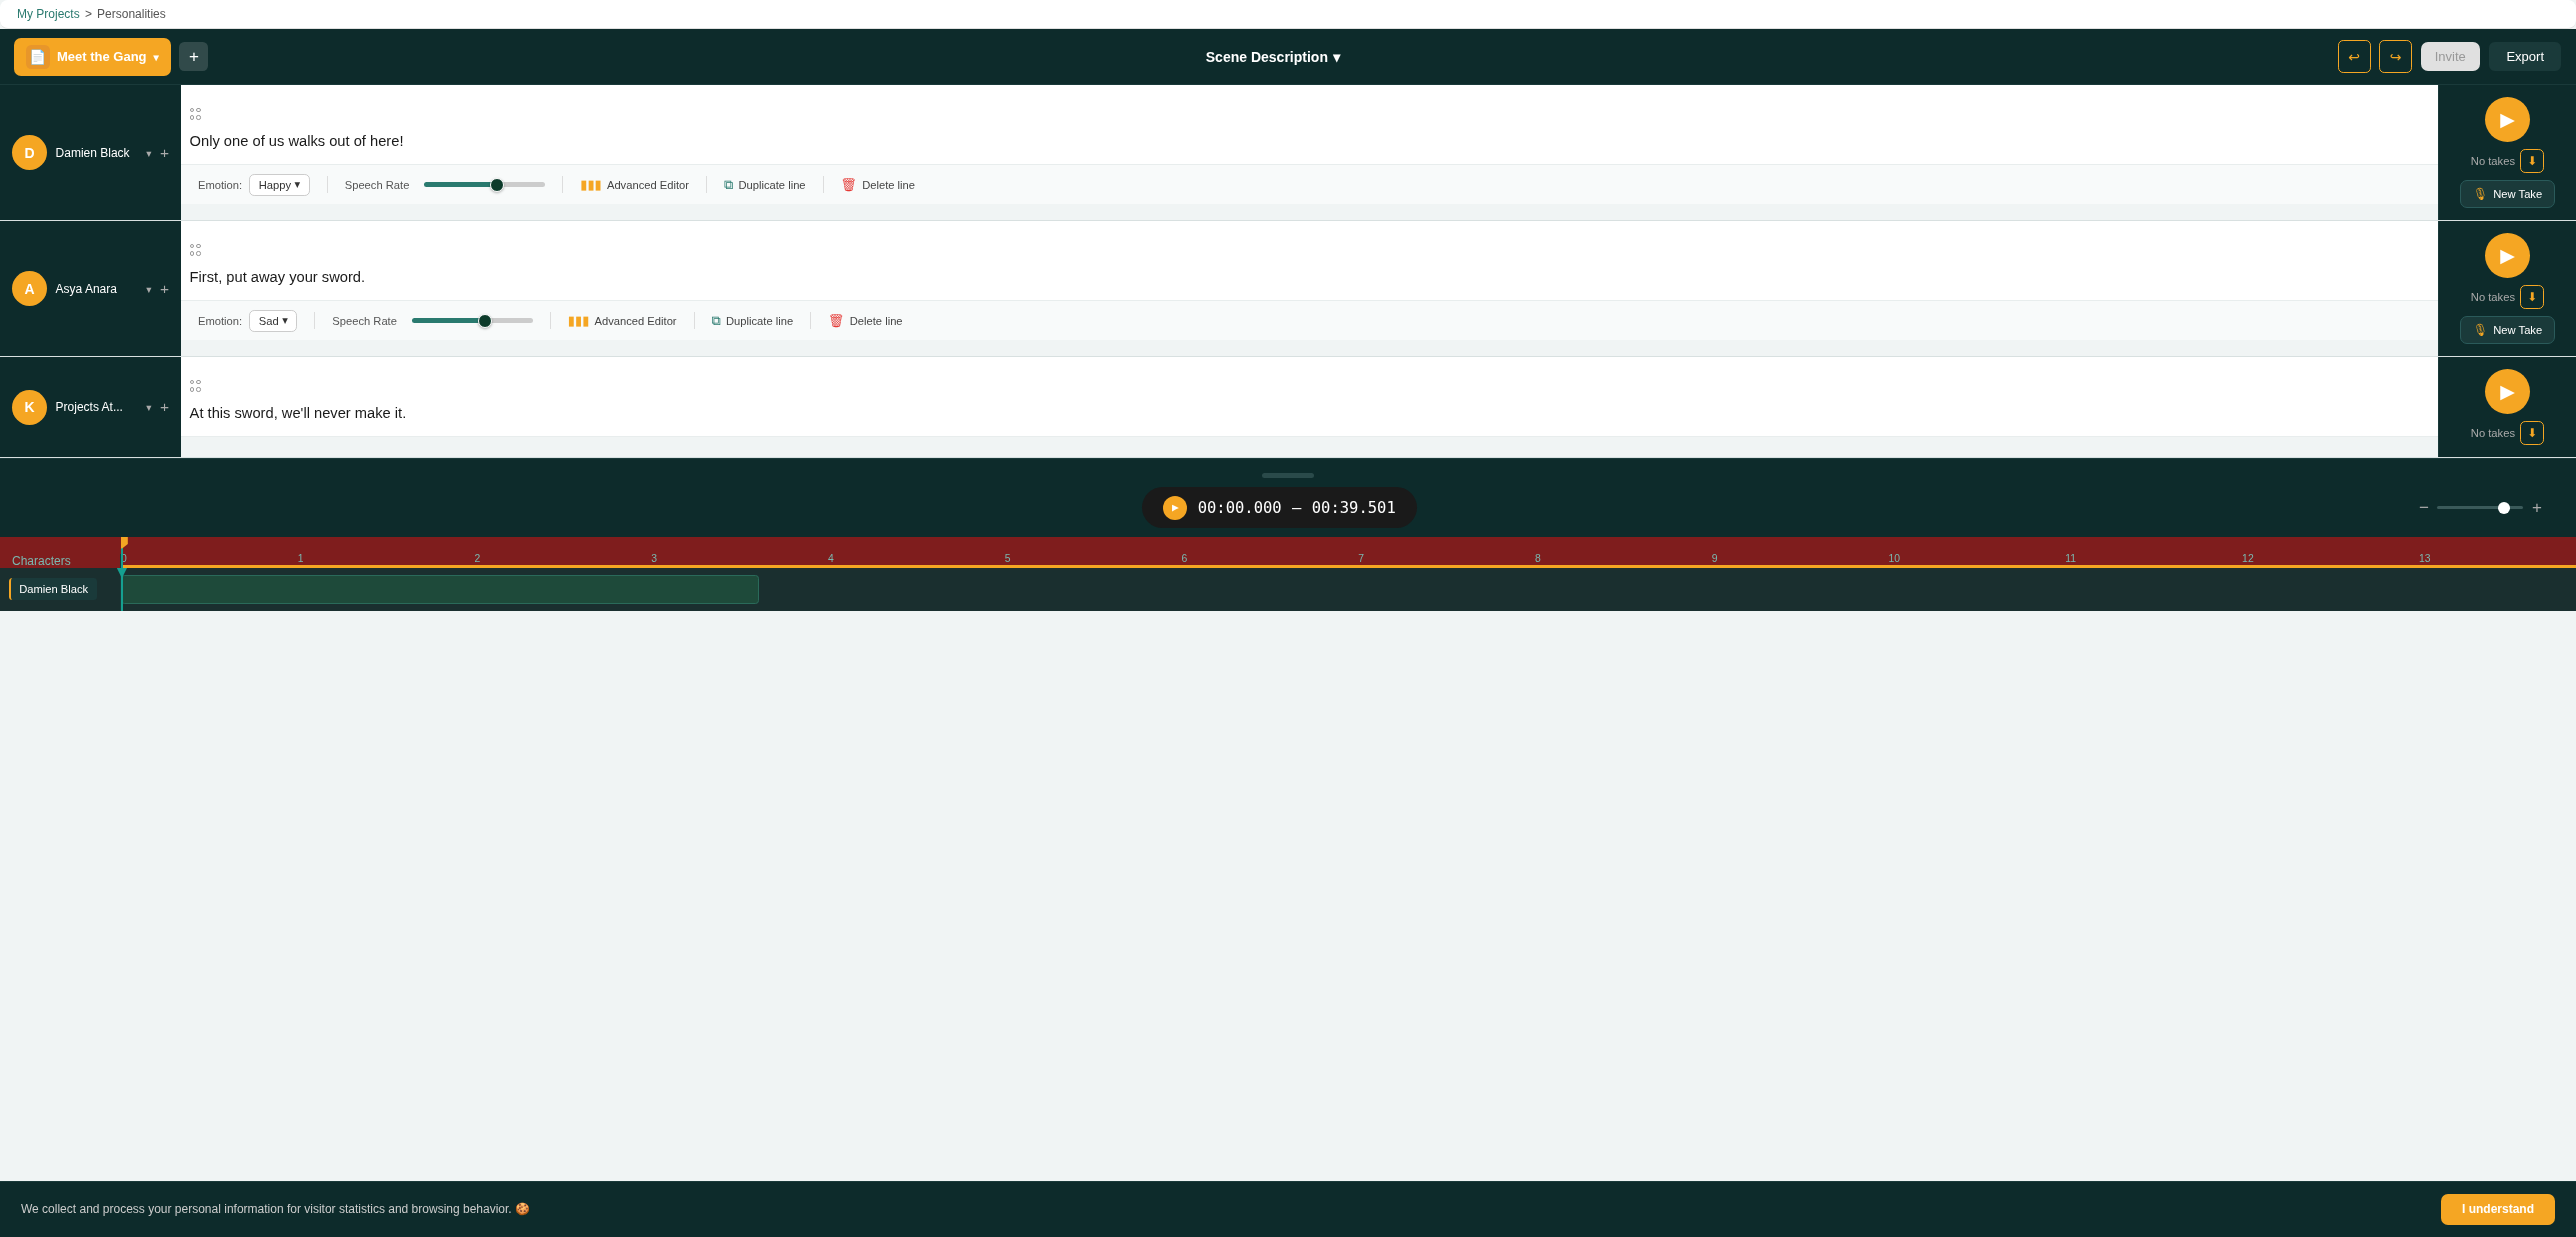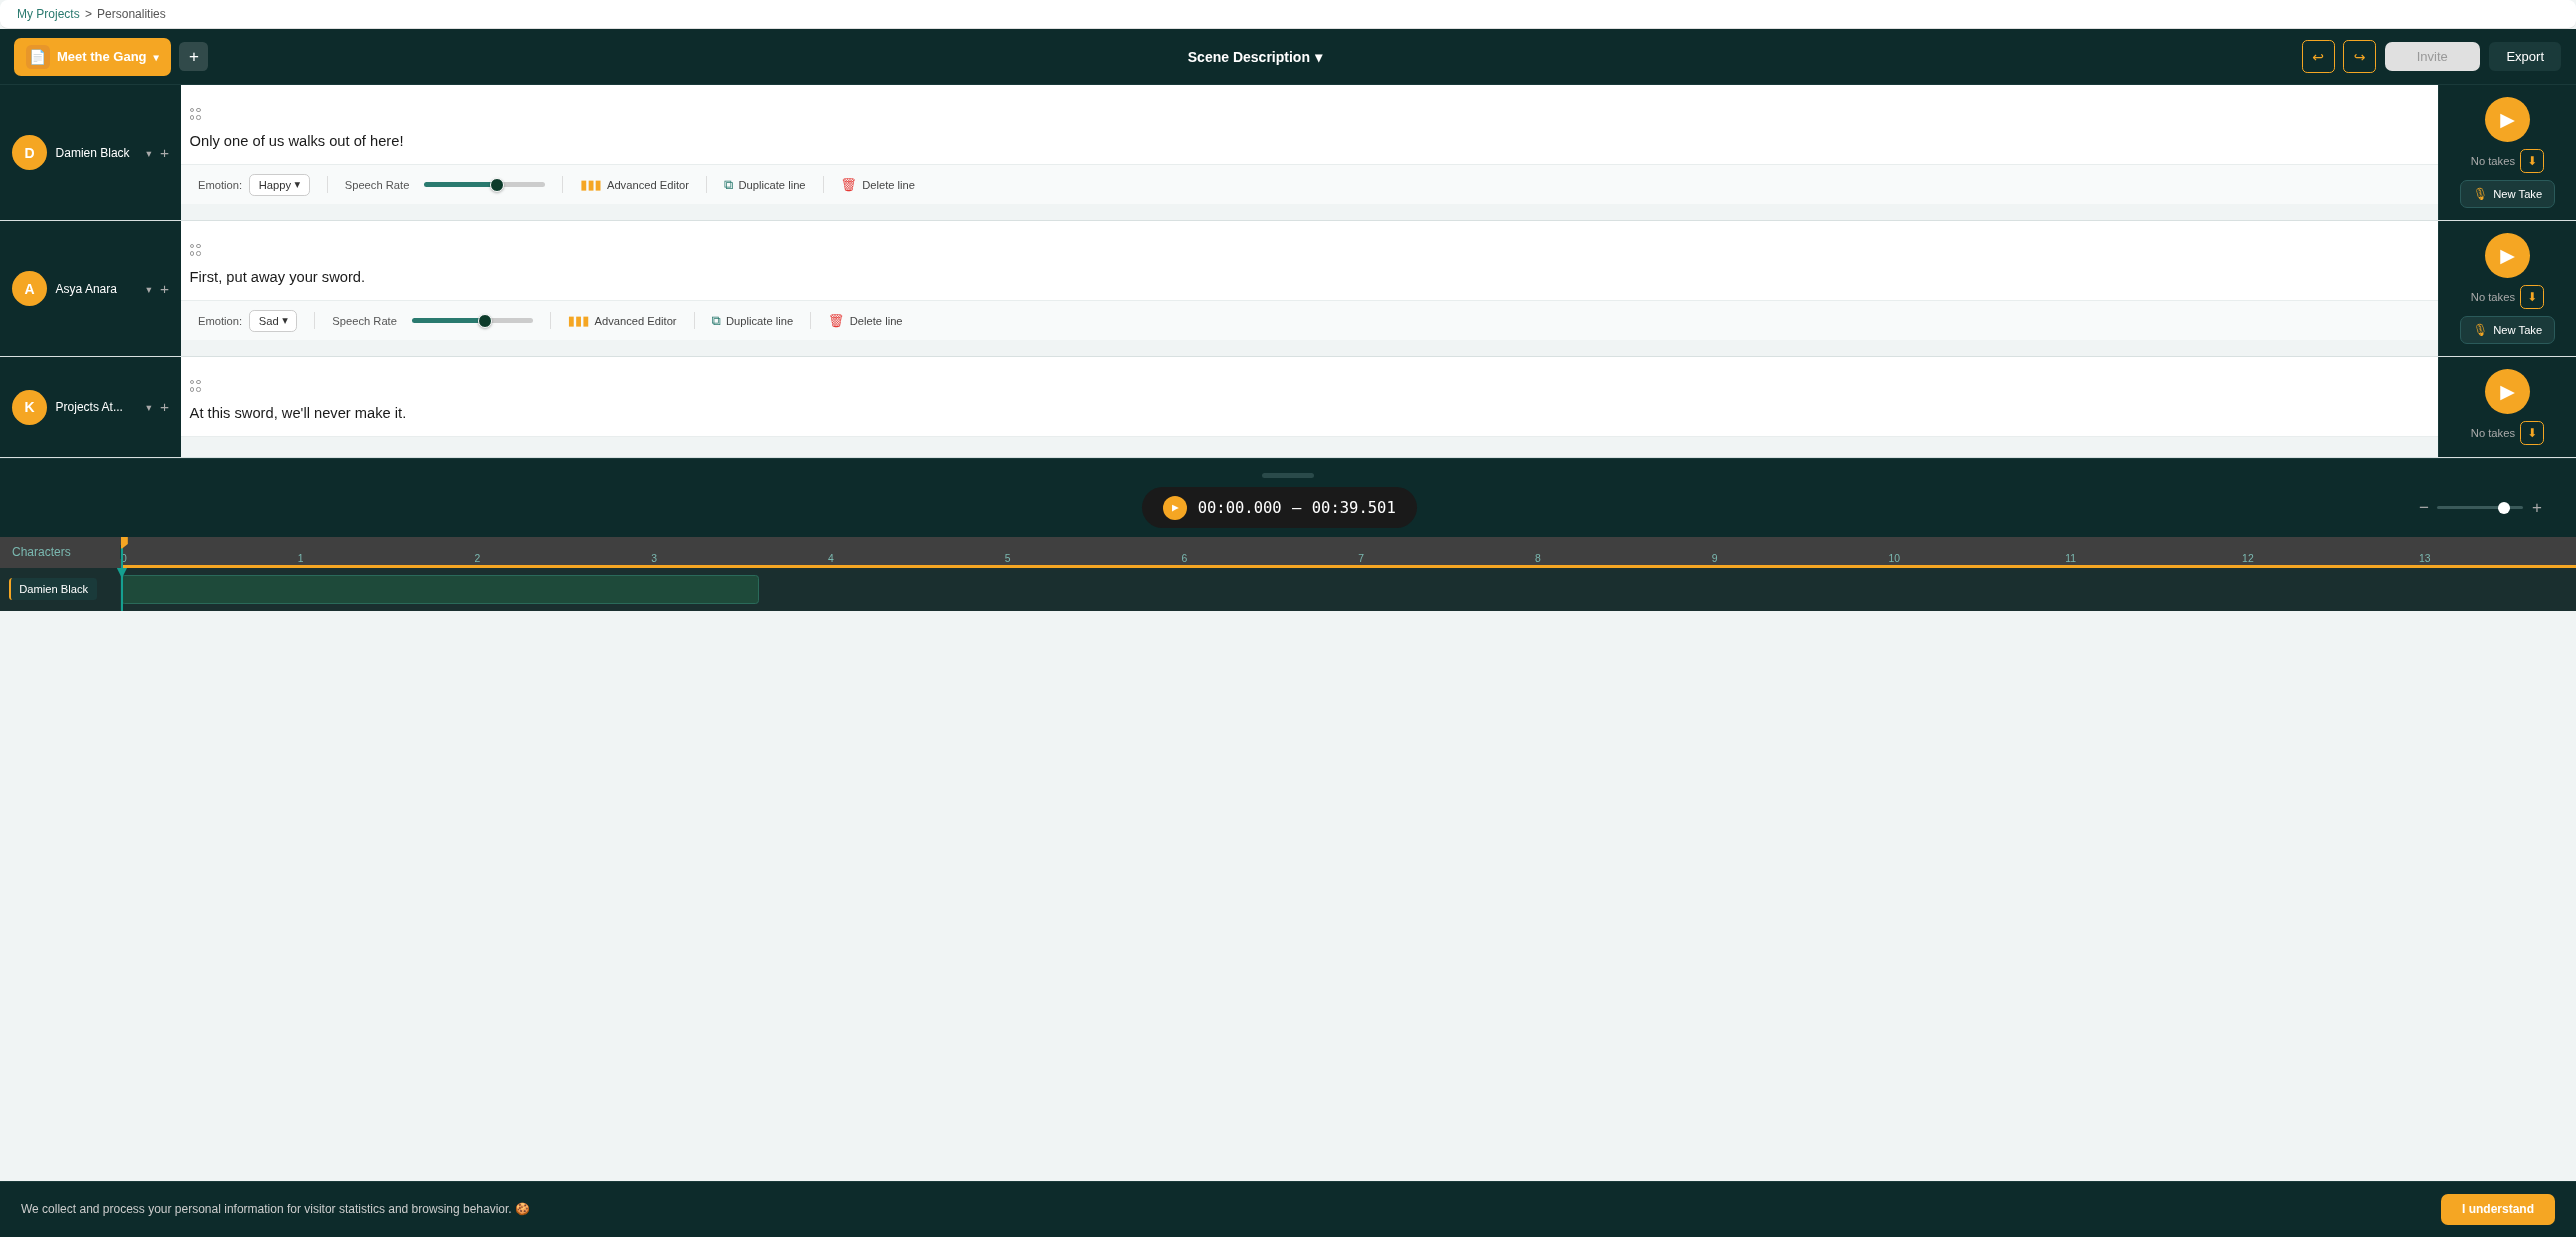--- a/index.html
+++ b/index.html
@@ -85,21 +85,21 @@
       width: 33px; height: 33px;
       color: #f5a623;
       font-size: 14px;
       cursor: pointer;
       display: flex; align-items: center; justify-content: center;
     }
     .invite-btn {
       background: #e0e0e0;
       border: none;
       border-radius: 7px;
-      padding: 7px 32px;
+      padding: 7px 14px;
       font-size: 13px;
       color: #999;
       cursor: pointer;
       text-align: right;
     }
     .export-btn {
       background: #0d2b2b;
       border: 1.7px solid #0d2b2b;
       border-radius: 7px;
       padding: 7px 17px;
@@ -618,21 +618,21 @@
     </div>
     <div style="flex:1; display:flex; align-items:center; justify-content:flex-end; gap:8.6px; padding-right:17px;">
       <button class="zoom-btn">−</button>
       <div class="zoom-slider-track">
         <div class="zoom-slider-thumb"></div>
       </div>
       <button class="zoom-btn">+</button>
     </div>
   </div>
 
-  <div style="display:flex; background:#404040; align-items:center;">
+  <div style="display:flex; background:#7f1d1d; align-items:flex-end;">
     <div class="char-label-cell">Characters</div>
     <div style="flex:1; position:relative; overflow:hidden;">
 
       <div style="height:2.6px; background:#f5a623; width:100%; position:absolute; bottom:0; left:0;"></div>
 
       <div style="display:flex; height:31px; align-items:flex-end; position:relative; padding-bottom:3.5px; width:100%;">
         <span style="position:absolute; left:0%; color:#7ab8b0; font-size:10.4px;">0</span>
         <span style="position:absolute; left:7.2%; color:#7ab8b0; font-size:10.4px;">1</span>
         <span style="position:absolute; left:14.4%; color:#7ab8b0; font-size:10.4px;">2</span>
         <span style="position:absolute; left:21.6%; color:#7ab8b0; font-size:10.4px;">3</span>

